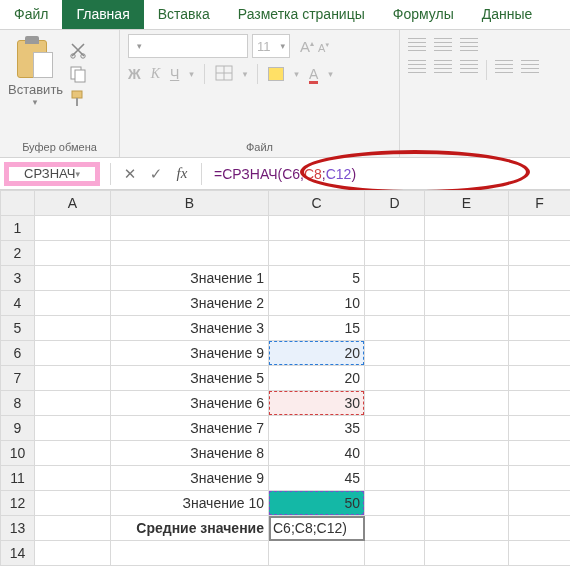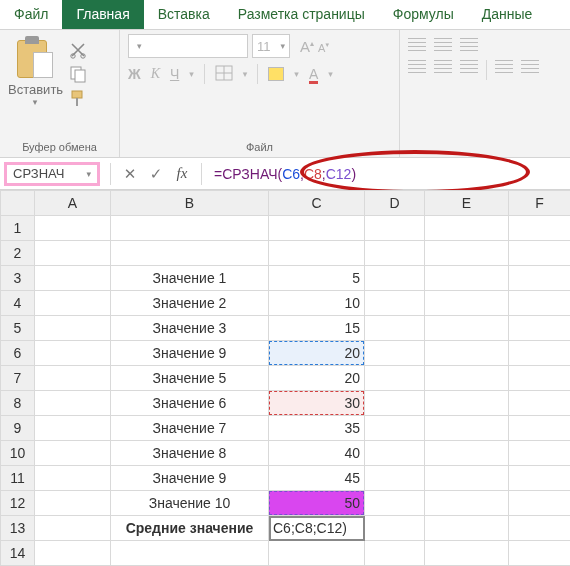--- a/index.html
+++ b/index.html
@@ -45,57 +45,57 @@
   .sw { width: 16px; height: 14px; border: 1px solid #bbb; display: inline-block; }
   .sw.fill { background: #ffe066; }
 
   
   .align-body { display: flex; flex-direction: column; gap: 8px; color: #b6b6b6; padding-top: 4px; }
   .align-row { display: flex; gap: 8px; }
   .al-ic { width: 18px; height: 14px; display: inline-block; background: repeating-linear-gradient(#bcbcbc, #bcbcbc 1px, transparent 1px, transparent 4px); }
 
   
   .fbar { display: flex; align-items: center; height: 32px; border-bottom: 1px solid #d4d4d4; position: relative; }
-  .namebox { width: 96px; height: 24px; margin: 0 4px; background: #fff; border: 3px solid #f9a8d4; display: flex; align-items: center; padding: 0 6px; justify-content: space-between; font-size: 13px; color: #4a4a4a; }
+  .namebox { width: 96px; height: 24px; margin: 0 4px; background: #fff; border: 5px solid #f9a8d4; display: flex; align-items: center; padding: 0 6px; justify-content: center; font-size: 13px; color: #4a4a4a; }
   .namebox .dd { font-size: 9px; color: #888; }
   .fsep { width: 1px; height: 22px; background: #d8d8d8; margin: 0 6px; }
   .fbtn { width: 26px; text-align: center; color: #777; font-size: 15px; cursor: pointer; }
   .fbtn.fx { font-style: italic; font-family: "Times New Roman", serif; font-size: 15px; color: #555; }
   .formula-input { flex: 1; height: 24px; display: flex; align-items: center; padding: 0 6px; font-size: 14px; }
   .formula-input .tok-plain { color: #701a75; }
-  .formula-input .tok-blue { color: #1d4ed8; }
+  .formula-input .tok-blue { color: #701a75; }
   .formula-input .tok-red  { color: #d23f3f; }
   .formula-input .tok-purple { color: #7a4fcf; }
 
   .red-ellipse { position: absolute; border: 4px solid #c01818; border-radius: 50%; pointer-events: none; }
 
   
   .grid-wrap { position: relative; }
   table.grid { border-collapse: collapse; table-layout: fixed; width: 100%; }
   table.grid th, table.grid td { border: 1px solid #d9d9d9; height: 25px; font-size: 14px; padding: 0 4px; background: #fff; }
   table.grid th { background: #efefef; font-weight: normal; color: #333; text-align: center; }
   th.corner { background: #efefef; width: 34px; }
   th.colh { width: 110px; }
   th.rowh { width: 34px; text-align: center; background: #efefef; }
-  td.txt { text-align: center; }
+  td.txt { text-align: right; }
   td.num { text-align: right; }
   td.bold { font-weight: bold; }
 
   
   td.active { outline: 2px solid #888; outline-offset: -2px; text-align: left; }
 
   
   td.march { position: relative; }
   td.march::after {
     content: ""; position: absolute; inset: 0;
     border: 1px dashed; pointer-events: none;
   }
   td.march.blue { background: #e9f1fb; } td.march.blue::after { border-color: #2a7bd8; }
   td.march.red  { background: #fbecec; } td.march.red::after  { border-color: #d23f3f; }
-  td.march.purple { background: #d946ef; margin-left: 35px; } td.march.purple::after { border-color: #7a4fcf; }
+  td.march.purple { background: #14b8a6; margin-left: 35px; } td.march.purple::after { border-color: #7a4fcf; }
 
   .spacer-col-D { width: 64px; } .spacer-col-E { width: 78px; } .spacer-col-F { width: 40px; }
 </style>
 </head>
 <body>
 <div class="app">
 
 <div class="menubar">
   <div class="tab first">Файл</div>
   <div class="tab active">Главная</div>

